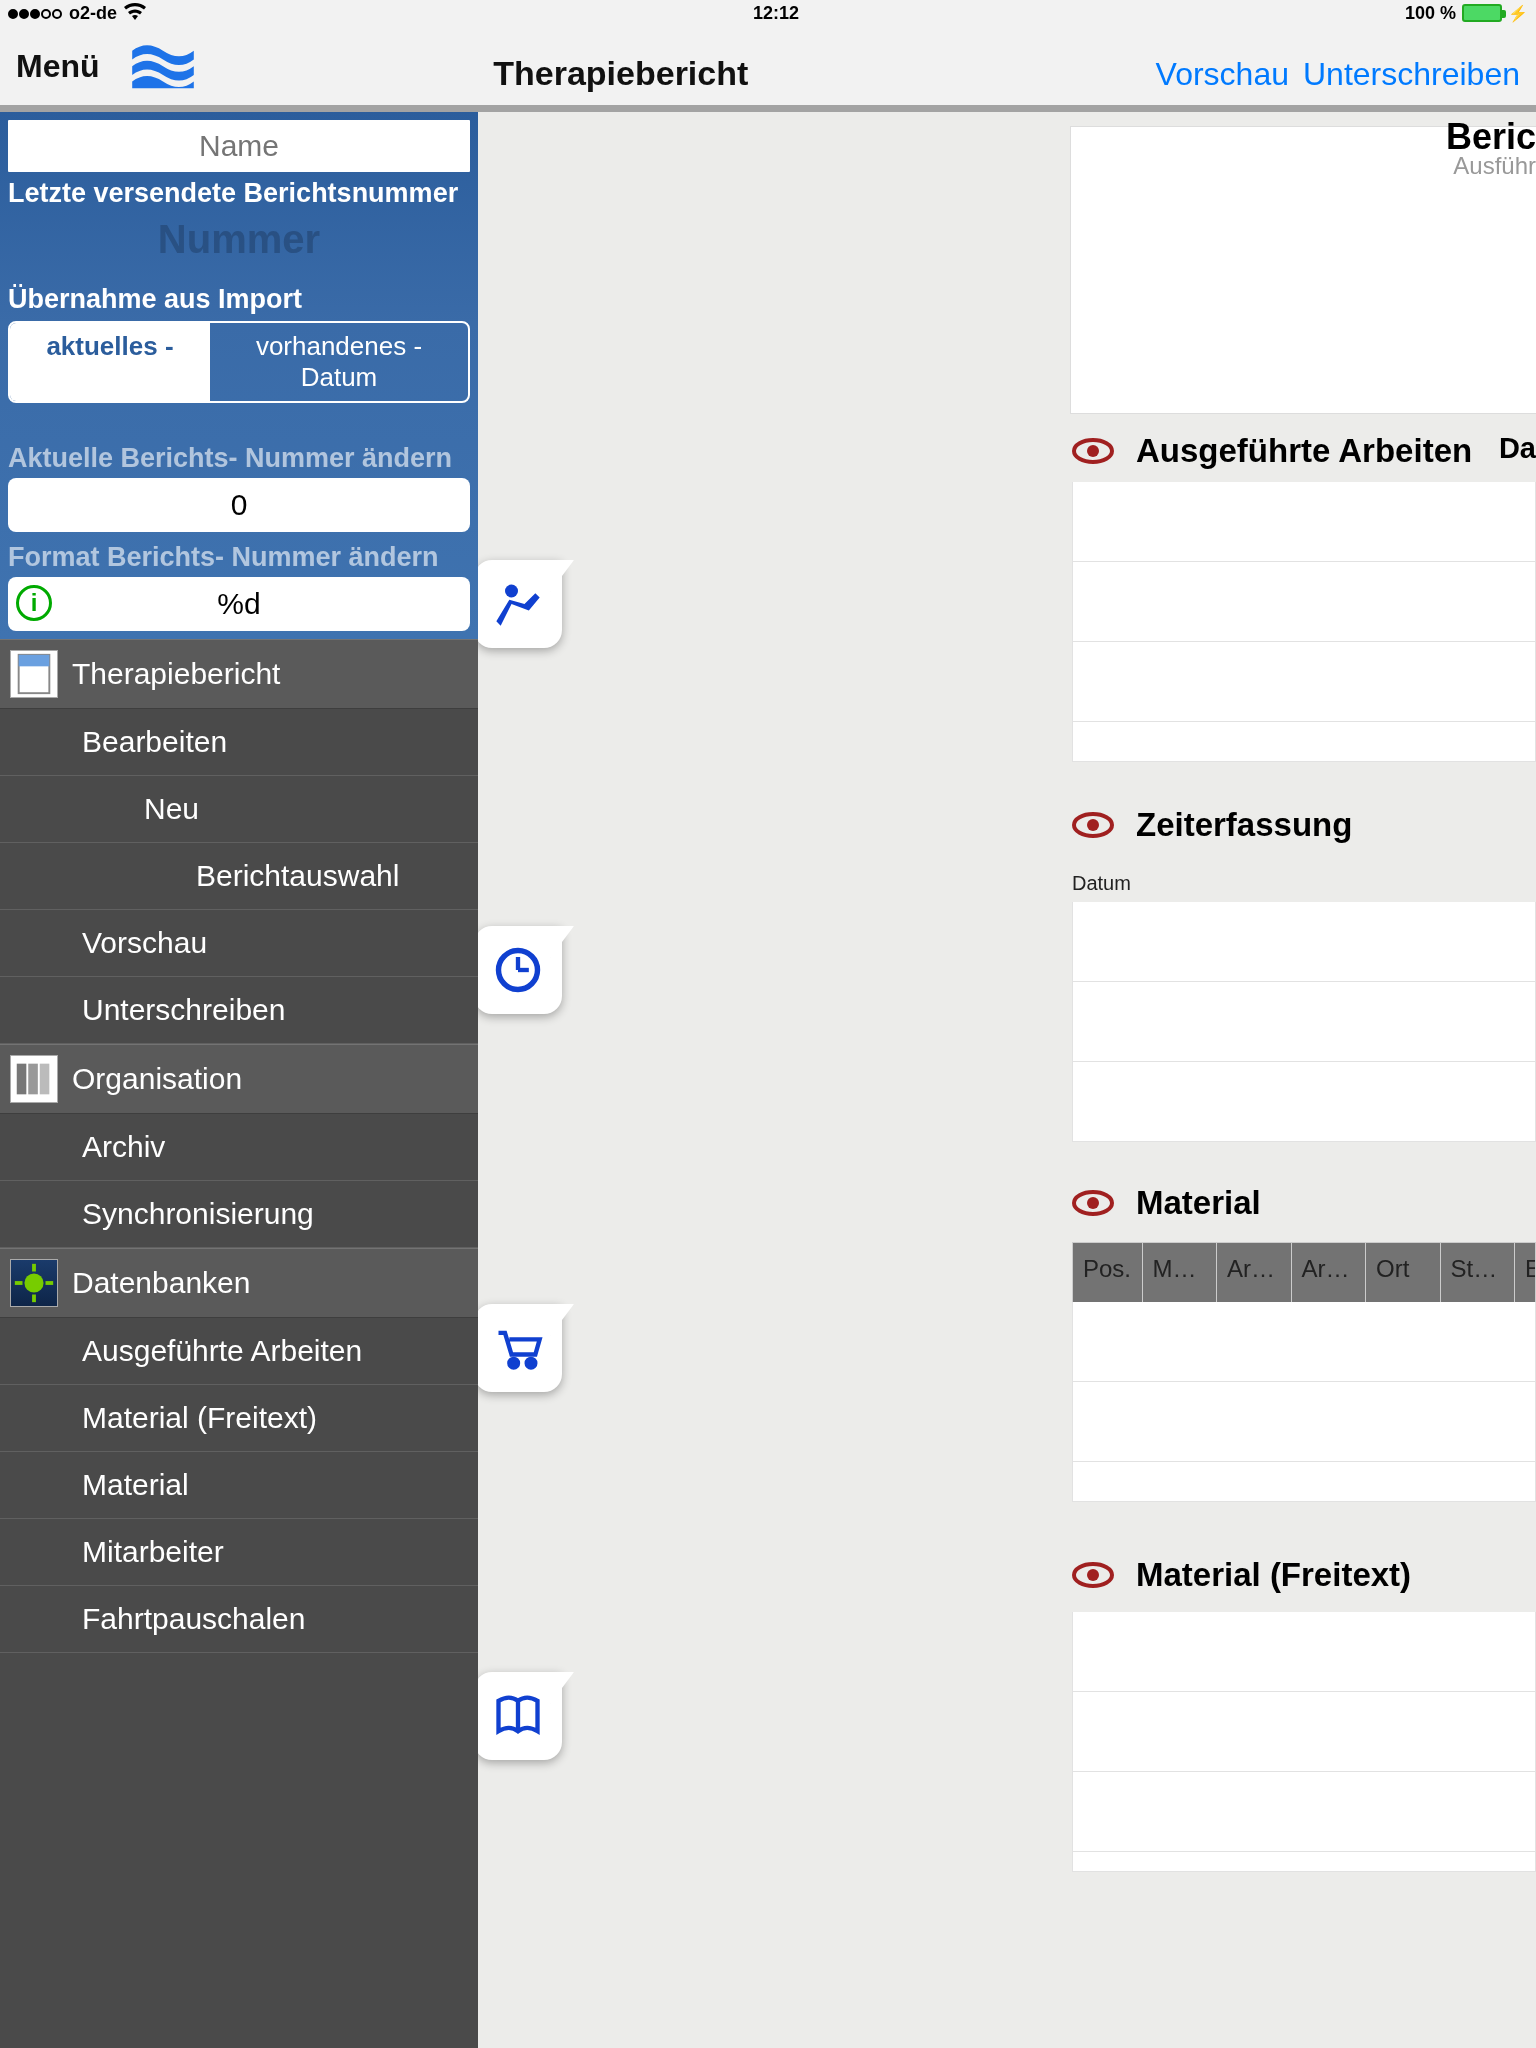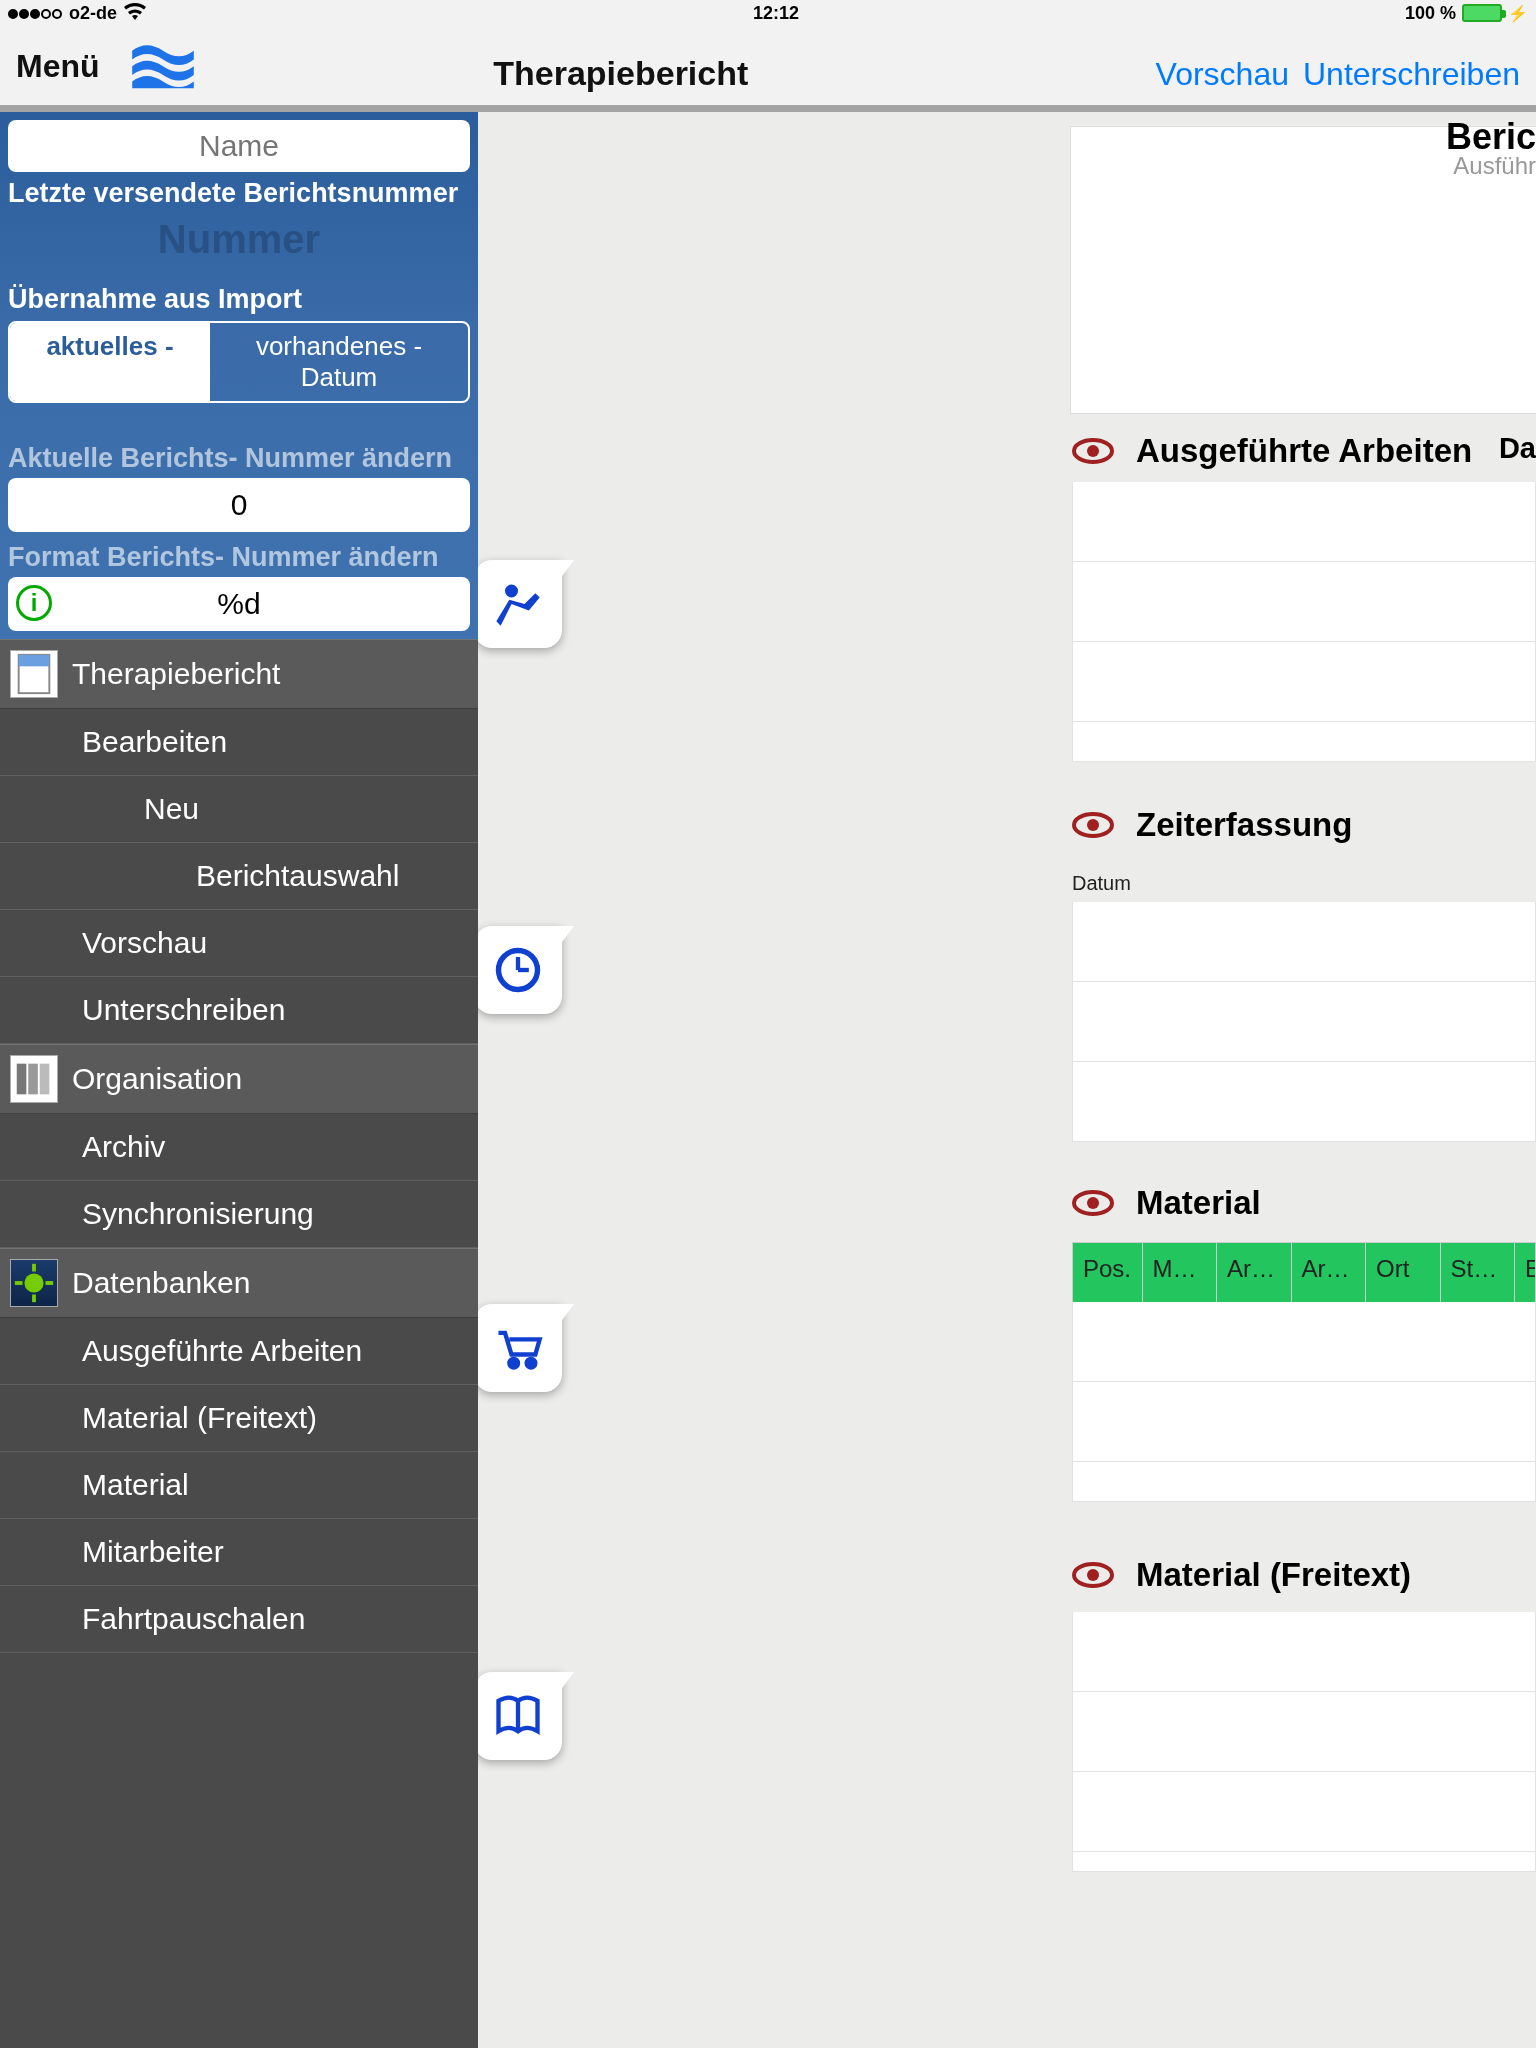--- a/index.html
+++ b/index.html
@@ -14,21 +14,21 @@
 .navbar-left { width: 470px; display:flex; align-items:center; gap:30px;}
 .navbar-title-area { flex:1; text-align:center; position:relative; left:-200px;}
 .navbar-title { font-size: 34px; font-weight: 700; color: #111; }
 .navbar-actions { display:flex; gap:14px; font-size: 32px; color: #007aff; }
 .menu-label { font-size: 32px; font-weight: 700; color:#111; }
 .wave-icon svg { width: 66px; height: 50px; }
 
 .app { display: flex; height: calc(2048px - 26px - 86px); }
 .sidebar { width: 478px; background: #4a4a4a; color: #fff; display: flex; flex-direction: column; }
 .blue-panel { background: linear-gradient(#2b5d9c,#3a6ba8 40%,#3f73b0); padding: 8px; }
-.name-input { width: 100%; height: 52px; border-radius: 8px; border: none; background: #fff; font-size: 30px; text-align:center; color:#bbb; }
+.name-input { width: 100%; height: 52px; border-radius: 1px; border: none; background: #fff; font-size: 30px; text-align:center; color:#bbb; }
 .label-white { color: #fff; font-size: 27px; font-weight: 700; margin: 6px 0; }
 .nummer-placeholder { font-size: 40px; font-weight: 800; color: rgba(30,60,100,.5); text-align:center; padding: 2px 0 10px; }
 .seg { display:flex; border:2px solid #fff; border-radius:8px; overflow:hidden; }
 .seg > div { flex:0 0 auto; padding: 8px 12px; font-size: 26px; }
 .seg .active { background:#fff; color:#2b5d9c; flex:0 0 200px; text-align:center; font-weight:600; }
 .seg .inactive { color:#fff; flex:1; text-align:center; }
 .num-input, .fmt-input { width: 100%; height: 54px; border-radius: 8px; border:none; background:#fff; color:#000; font-size:30px; text-align:center; display:flex; align-items:center; justify-content:center; position:relative; }
 .fmt-input .info { position:absolute; left:8px; top:8px; width:36px; height:36px; border:3px solid #0a0; border-radius:50%; color:#0a0; font-weight:800; display:flex; align-items:center; justify-content:center; font-size:24px;}
 .muted-label { color: rgba(255,255,255,.6); font-size:27px; font-weight:700; margin: 40px 0 4px; }
 
@@ -51,21 +51,21 @@
 .section-row { position:absolute; left:594px; display:flex; align-items:center; gap:22px; }
 .eye { width:42px; height:28px; }
 .eye svg { width:42px; height:28px; }
 .section-title { font-size:33px; font-weight:800; }
 .da-label { position:absolute; right:0; font-size:29px; font-weight:800; }
 
 .side-badge { position:absolute; left:-4px; width:88px; height:88px; background:#fff; border-radius:18px 4px 18px 18px; box-shadow:0 3px 10px rgba(0,0,0,.3); display:flex; align-items:center; justify-content:center; }
 .side-badge::after { content:''; position:absolute; right:-12px; top:0; width:24px; height:32px; background:#fff; clip-path: polygon(0 0,100% 0,0 100%); box-shadow:2px 2px 4px rgba(0,0,0,.15);}
 .side-badge svg { width:52px; height:52px; }
 
-.tab-header { position:absolute; left:594px; right:0; height:76px; background:#22c55e; border:1px solid #ccc; display:flex; }
+.tab-header { position:absolute; left:594px; right:0; height:76px; background:#737373; border:1px solid #ccc; display:flex; }
 .tab-header .cell { border-right:1px solid #ccc; padding:12px 10px; font-size:24px; color:#222; overflow:hidden; white-space:nowrap; text-overflow:ellipsis; }
 .rows-area { position:absolute; left:594px; right:0; background:#fff; border:1px solid #e2e2e2; border-top:none; }
 .rows-area .rline { height:80px; border-bottom:1px solid #e2e2e2; }
 
 .datum-label { position:absolute; left:594px; font-size:20px; color:#222; }
 </style>
 </head>
 <body>
 
 <div class="statusbar">

